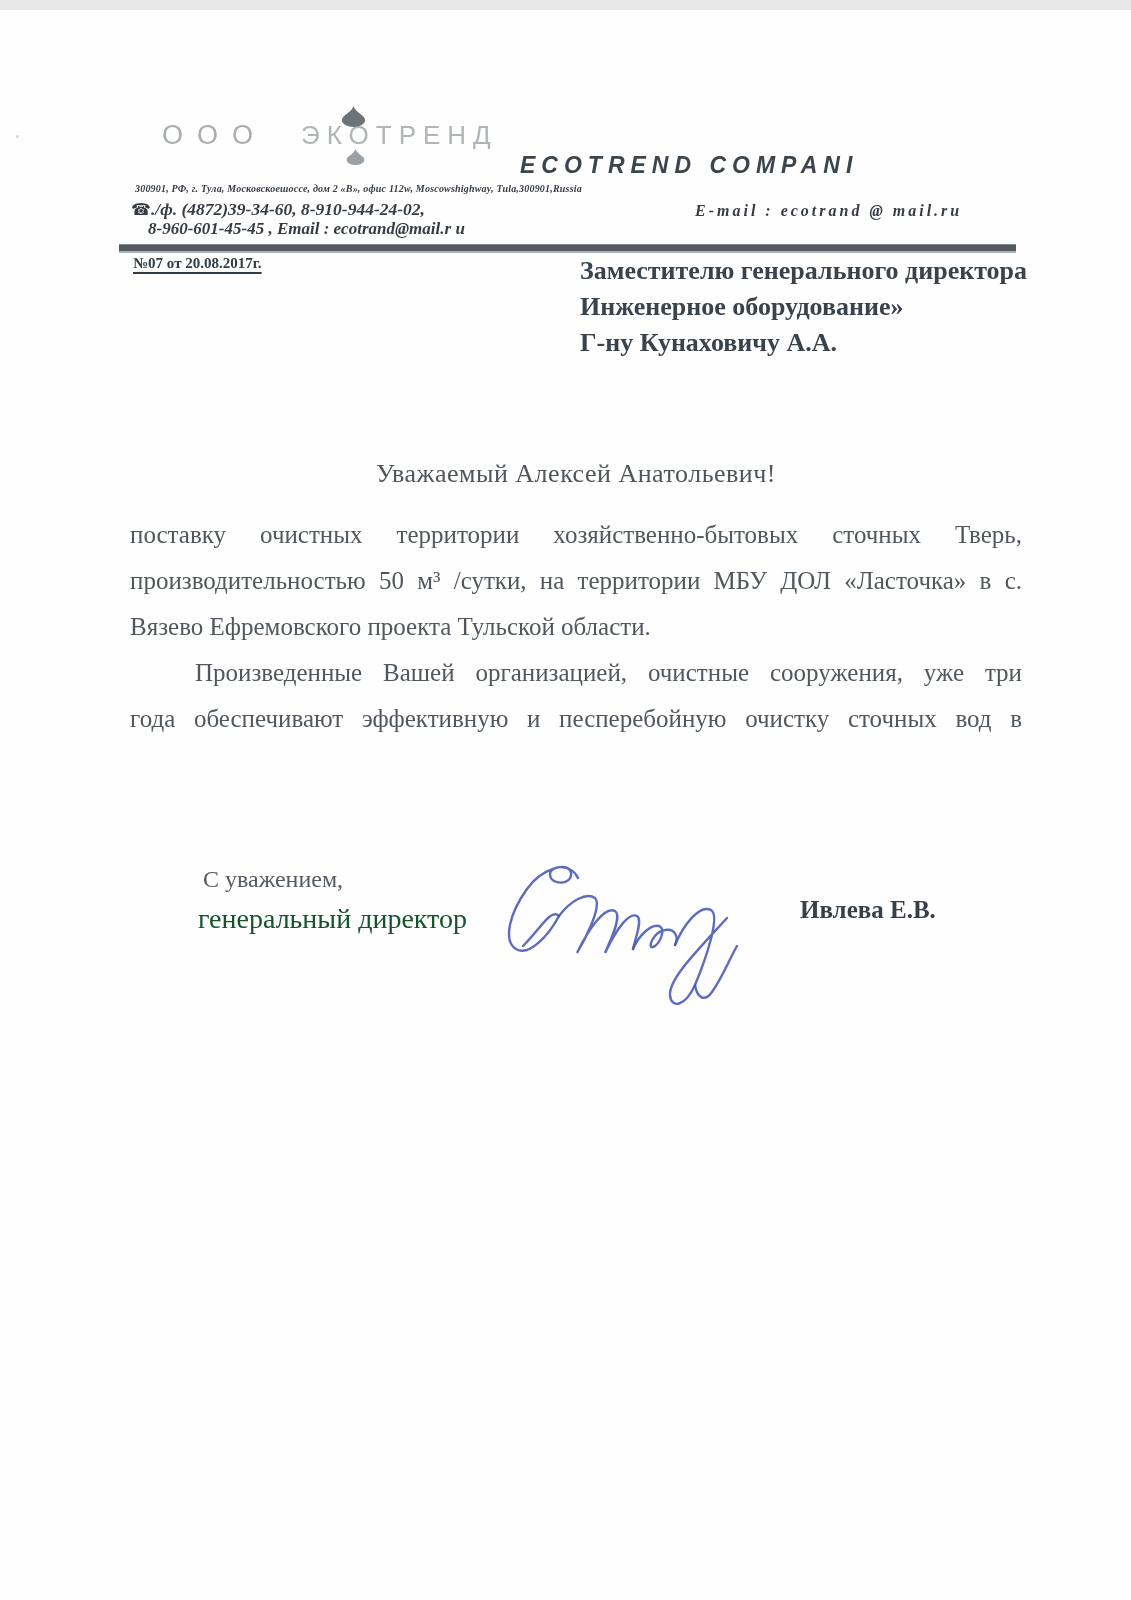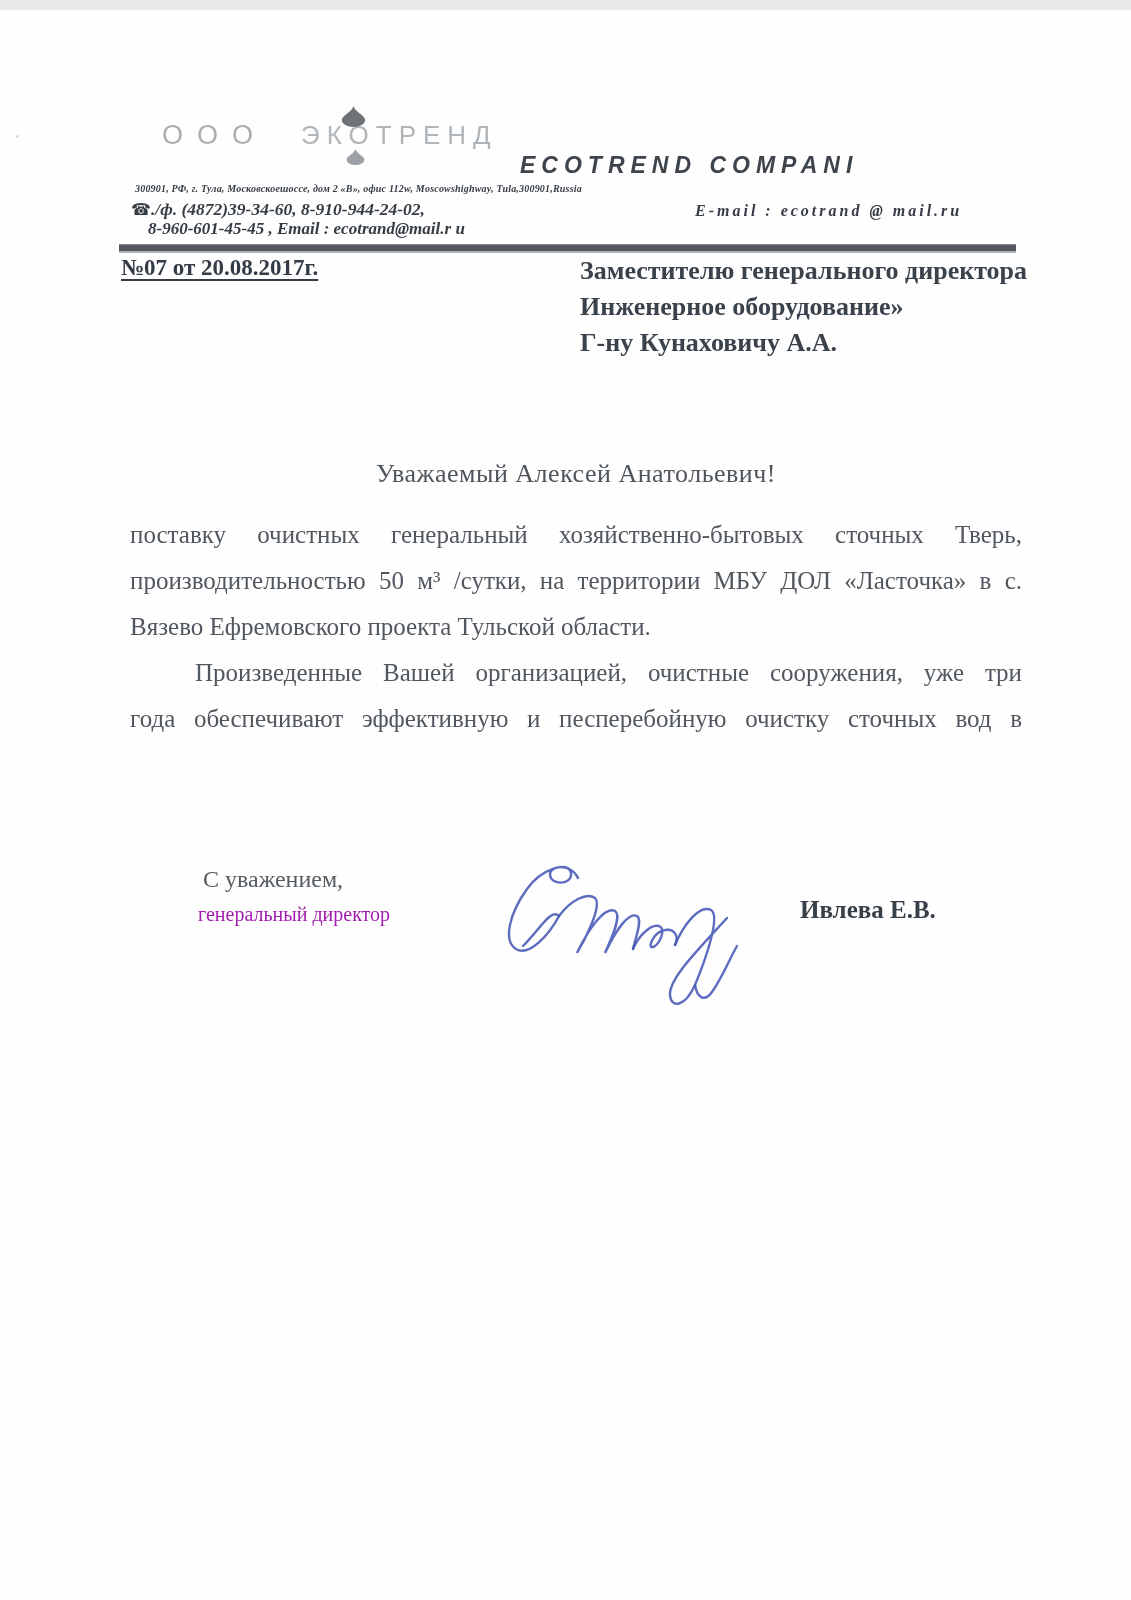--- a/index.html
+++ b/index.html
@@ -38,43 +38,43 @@
   .phone1   { left:131px; top:189px; font-size:17.5px; }
   .phone1 .phicon { font-family:"DejaVu Sans",sans-serif; font-style:normal; font-size:16px; }
   .email-right { left:695px; top:192px; font-size:16px; letter-spacing:3px; }
   .phone2   { left:148px; top:209px; font-size:17px; }
   .divider {
     position:absolute; left:119px; top:234px; width:897px; height:6px;
     background:#55595e; border-top:1px solid #82878c; border-bottom:2px solid #aeb3b7;
   }
   
   .ref {
-    position:absolute; left:121px; top:245px;
-    font-weight:700; font-size:23px; color:#333b46;
+    position:absolute; left:133px; top:245px;
+    font-weight:700; font-size:15px; color:#333b46;
     text-decoration:underline; text-decoration-thickness:2px; text-underline-offset:4px;
   }
   .addressee {
     position:absolute; left:580px; top:243px;
     font-weight:700; font-size:26px; line-height:36px; color:#3a424c;
   }
   
   .salutation {
     position:absolute; left:130px; top:449px; width:892px;
     text-align:center; font-size:26px; color:#4f555c; letter-spacing:0.5px;
   }
   .body-block { position:absolute; left:130px; top:511px; width:892px; }
   .bl {
     height:46px; font-size:25px; color:#51575e;
     text-align:justify; text-align-last:justify; white-space:normal;
   }
   .bl.in  { text-indent:65px; }
   .bl.end { text-align-last:left; }
   
   .regards  { position:absolute; left:203px; top:856px; font-size:24px; color:#555b62; }
-  .jobtitle { position:absolute; left:198px; top:893px; font-size:20px; color:#a21caf; }
+  .jobtitle { position:absolute; left:198px; top:893px; font-size:28px; color:#14532d; }
   .signer   { position:absolute; left:800px; top:886px; font-weight:700; font-size:25px; color:#373f49; }
   .signature { position:absolute; left:483px; top:846px; width:302px; height:156px; }
   .signature path { fill:none; stroke:#4758b5; stroke-width:2.4; stroke-linecap:round; opacity:0.88; }
   .speck { position:absolute; left:16px; top:125px; width:3px; height:3px; background:#d8d8d8; border-radius:50%; }
 </style>
 </head>
 <body>
 
 <div class="page">
 
@@ -102,21 +102,21 @@
   <div class="ref">№07 от 20.08.2017г.</div>
   <div class="addressee">
     <div>Заместителю генерального директора</div>
     <div>Инженерное оборудование»</div>
     <div>Г-ну Кунаховичу А.А.</div>
   </div>
 
   <div class="salutation">Уважаемый Алексей Анатольевич!</div>
 
   <div class="body-block">
-    <div class="bl">поставку очистных генеральный хозяйственно-бытовых сточных Тверь,</div>
+    <div class="bl">поставку очистных территории хозяйственно-бытовых сточных Тверь,</div>
     <div class="bl">производительностью 50 м³ /сутки, на территории МБУ ДОЛ «Ласточка» в с.</div>
     <div class="bl end">Вязево Ефремовского проекта Тульской области.</div>
     <div class="bl in">Произведенные Вашей организацией, очистные сооружения, уже три</div>
     <div class="bl">года обеспечивают эффективную и песперебойную очистку сточных вод в</div>
   </div>
 
   <div class="regards">С уважением,</div>
   <div class="jobtitle">генеральный директор</div>
 
   <svg class="signature" viewBox="0 0 302 156">

